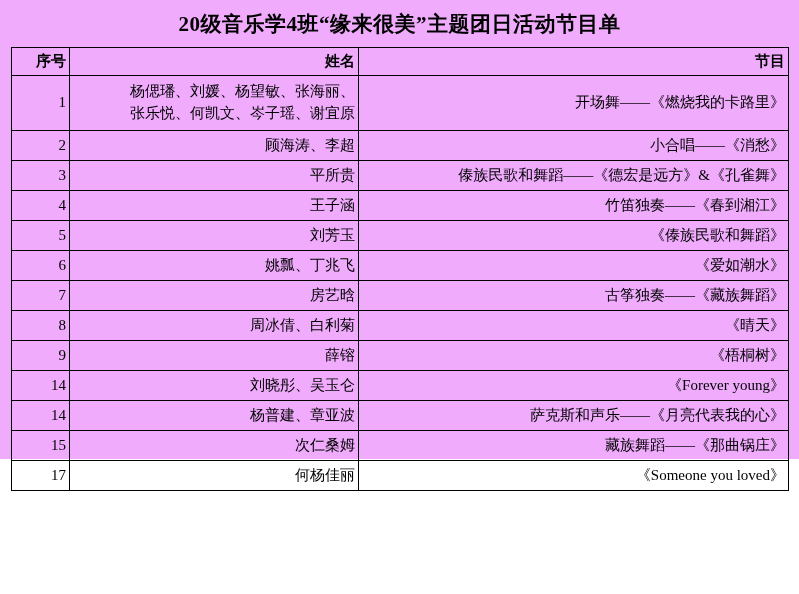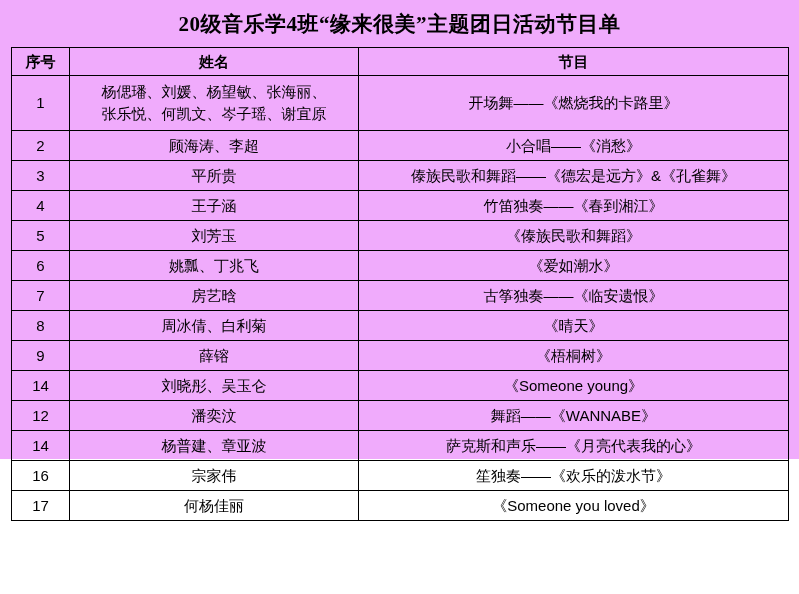--- a/index.html
+++ b/index.html
@@ -31,24 +31,24 @@
   }
   table.program-table {
     border-collapse: collapse;
     width: 777px;
     margin: 0 11px;
     table-layout: fixed;
   }
   table.program-table th,
   table.program-table td {
     border: 1px solid #000000;
-    text-align: center;
+    text-align: right;
     vertical-align: middle;
     font-size: 15px;
-    font-family: Liberation Sans, sans-serif;
+    font-family: Liberation Serif, serif;
     padding: 2px 3px;
     line-height: 1.45;
   }
   table.program-table thead th {
     font-weight: bold;
     height: 23px;
     font-size: 15px;
   }
   col.col-num { width: 58px; }
   col.col-name { width: 289px; }
@@ -116,51 +116,46 @@
           <td class="cell-program">《傣族民歌和舞蹈》</td>
         </tr>
         <tr class="row-normal">
           <td class="cell-num">6</td>
           <td class="cell-name">姚瓢、丁兆飞</td>
           <td class="cell-program">《爱如潮水》</td>
         </tr>
         <tr class="row-normal">
           <td class="cell-num">7</td>
           <td class="cell-name">房艺晗</td>
-          <td class="cell-program">古筝独奏——《临安遗恨》</td>
+          <td class="cell-program">古筝独奏——《藏族舞蹈》</td>
         </tr>
         <tr class="row-normal">
           <td class="cell-num">8</td>
           <td class="cell-name">周冰倩、白利菊</td>
           <td class="cell-program">《晴天》</td>
         </tr>
         <tr class="row-normal">
           <td class="cell-num">9</td>
           <td class="cell-name">薛镕</td>
           <td class="cell-program">《梧桐树》</td>
         </tr>
         <tr class="row-normal">
           <td class="cell-num">14</td>
           <td class="cell-name">刘晓彤、吴玉仑</td>
-          <td class="cell-program">《Someone young》</td>
-        </tr>
-        <tr class="row-normal">
-          <td class="cell-num cell-selected">12</td>
-          <td class="cell-name">潘奕汶</td>
-          <td class="cell-program">舞蹈——《WANNABE》</td>
+          <td class="cell-program">《Forever young》</td>
         </tr>
         <tr class="row-normal">
           <td class="cell-num">14</td>
           <td class="cell-name">杨普建、章亚波</td>
           <td class="cell-program">萨克斯和声乐——《月亮代表我的心》</td>
         </tr>
         <tr class="row-normal">
-          <td class="cell-num">16</td>
-          <td class="cell-name">宗家伟</td>
-          <td class="cell-program">笙独奏——《欢乐的泼水节》</td>
+          <td class="cell-num">15</td>
+          <td class="cell-name">次仁桑姆</td>
+          <td class="cell-program">藏族舞蹈——《那曲锅庄》</td>
         </tr>
         <tr class="row-normal">
           <td class="cell-num">17</td>
           <td class="cell-name">何杨佳丽</td>
           <td class="cell-program">《Someone you loved》</td>
         </tr>
       </tbody>
   </table>
 
 </div>

